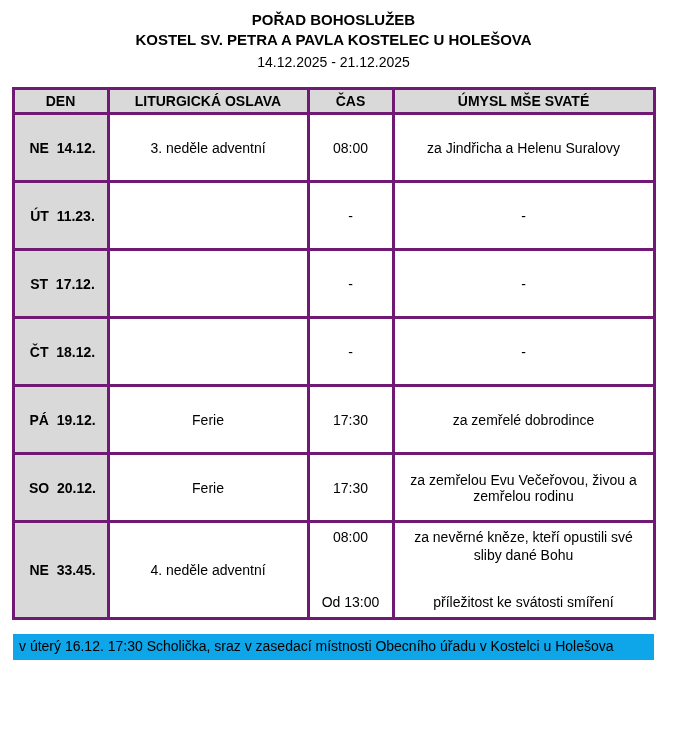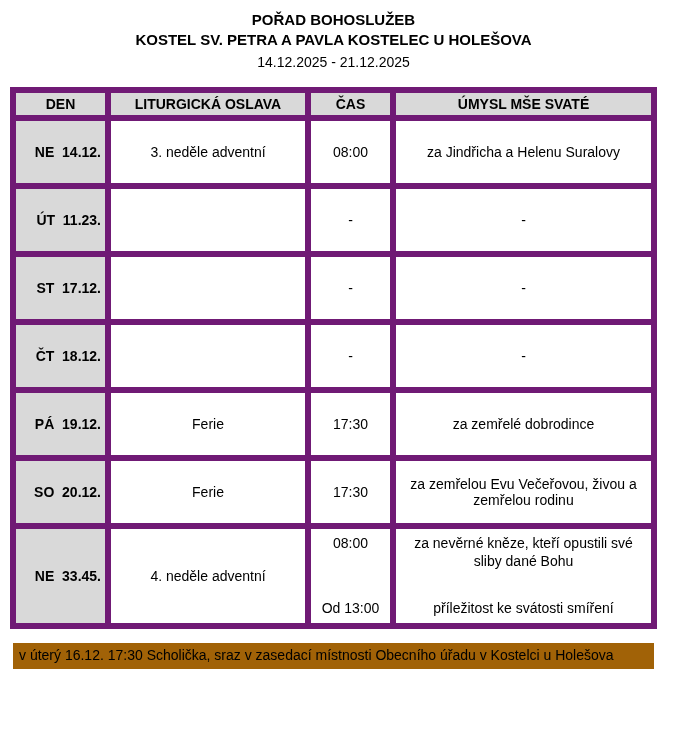--- a/index.html
+++ b/index.html
@@ -30,21 +30,21 @@
     font-weight: normal;
     margin-top: 2px;
   }
   table.schedule {
     border-collapse: collapse;
     margin: 16px auto 0 auto;
     width: 641px;
     table-layout: fixed;
   }
   table.schedule, table.schedule th, table.schedule td {
-    border: 6px solid #701a75;
+    border: 3px solid #701a75;
   }
   table.schedule {
     border: 2px solid #000000;
   }
   col.col-den   { width: 95px; }
   col.col-oslava{ width: 200px; }
   col.col-cas   { width: 85px; }
   col.col-umysl { width: 261px; }
   th {
     background: #d9d9d9;
@@ -56,21 +56,21 @@
   td {
     font-size: 14px;
     text-align: center;
     vertical-align: middle;
     padding: 2px 4px;
     box-sizing: border-box;
   }
   td.den {
     background: #d9d9d9;
     font-weight: bold;
-    text-align: right;
+    text-align: center;
     padding-left: 8px;
     white-space: pre;
     margin-left: 40px;
   }
   tr.body-row { height: 68px; }
   tr.body-row-tall { height: 96px; }
   td.stack {
     padding: 6px 4px;
   }
   .stack-inner {
@@ -79,21 +79,21 @@
     justify-content: space-between;
     height: 100%;
     min-height: 82px;
   }
   .stack-inner > div {
     line-height: 1.25;
   }
   .footer-note {
     width: 641px;
     margin: 14px auto 12px auto;
-    background: #a16207;
+    background: #0ea5e9;
     font-size: 14px;
     line-height: 1.4;
     padding: 3px 6px;
     box-sizing: border-box;
   }
 </style>
 </head>
 <body>
 
 <div class="page">

